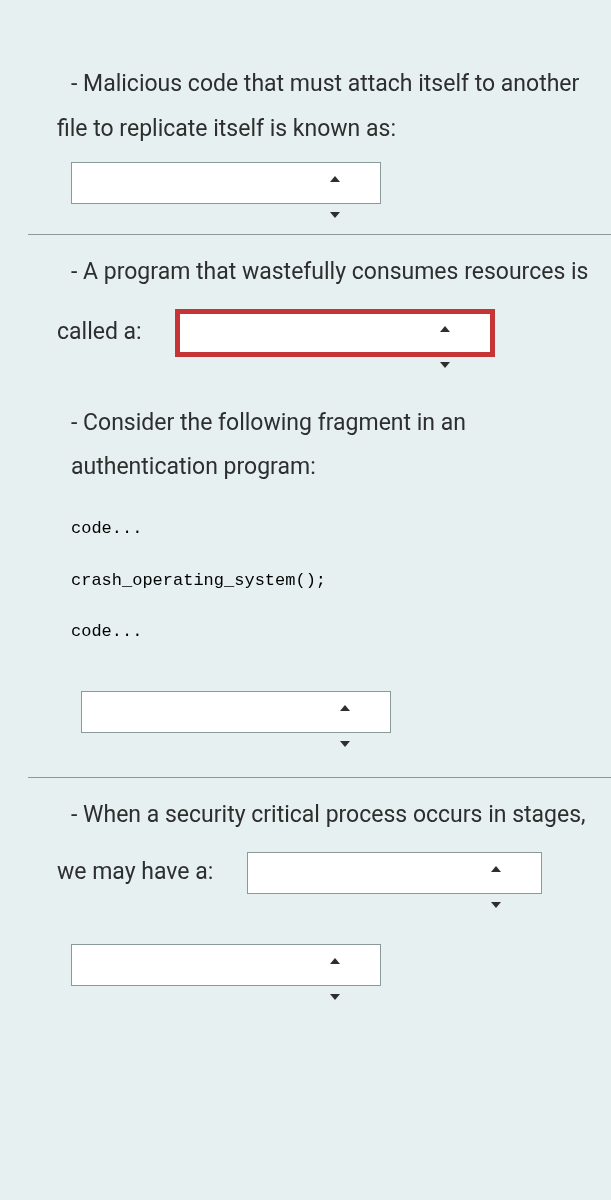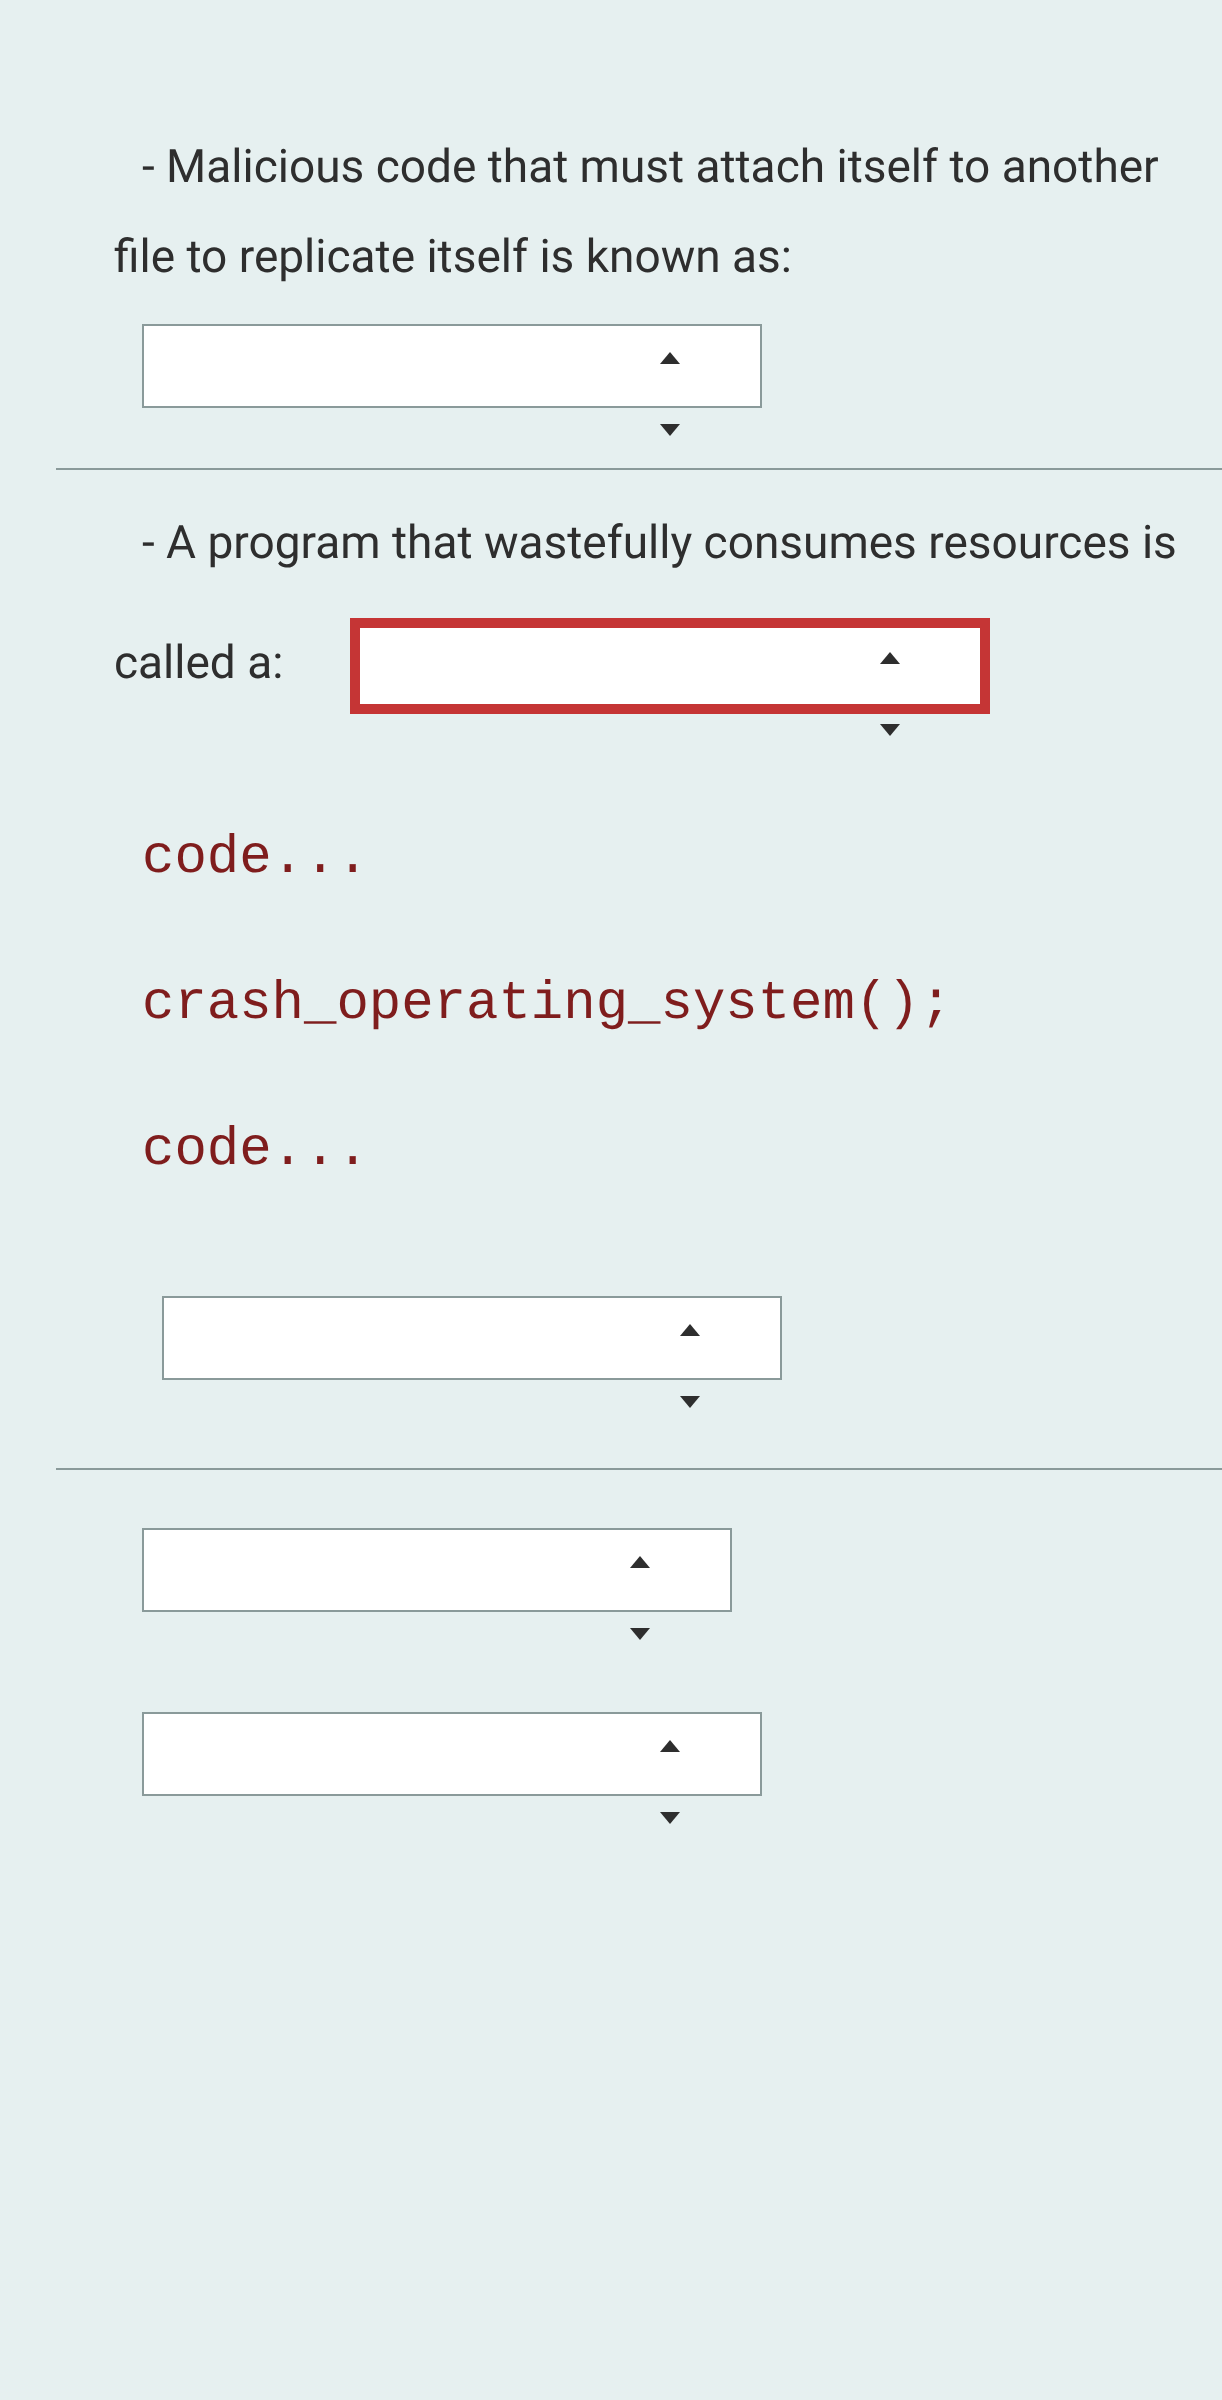--- a/index.html
+++ b/index.html
@@ -88,22 +88,22 @@
     }
     .q4-select {
       width: 295px;
     }
     .q5-select {
       width: 310px;
       margin-top: 6px;
     }
     .code-block {
       font-family: "Courier New", Courier, monospace;
-      font-size: 27px;
-      color: #7f1d1d;
+      font-size: 17px;
+      color: #000000;
       line-height: 2.2;
       margin: 20px 0 35px 0;
     }
     .divider {
       border: none;
       border-top: 1px solid #8a9a9a;
       margin: 12px -15px 15px -15px;
     }
     .sub-question {
       margin-left: 10px;
@@ -131,39 +131,41 @@
   <span class="select-wrapper highlighted inline-select q2-select">
     <select><option></option></select>
     <span class="arrows">
       <span class="up"></span>
         <span class="down"></span>
     </span>
   </span>
 </div>
 
 <div class="question-block">
+  <div class="question-text">- Consider the following fragment in an authentication program:</div>
   <div class="code-block">
     <div>code...</div>
     <div>crash_operating_system();</div>
     <div>code...</div>
   </div>
   <div class="sub-question">
     <div class="select-wrapper q3-select">
       <select><option></option></select>
       <div class="arrows">
         <div class="up"></div>
           <div class="down"></div>
       </div>
     </div>
   </div>
 </div>
 
 <hr class="divider">
 
 <div class="question-block">
+  <span class="question-text">- When a security critical process occurs in stages, we may have a: </span>
   <span class="select-wrapper inline-select q4-select">
     <select><option></option></select>
     <span class="arrows">
       <span class="up"></span>
         <span class="down"></span>
     </span>
   </span>
 </div>
 
 <div class="question-block">

